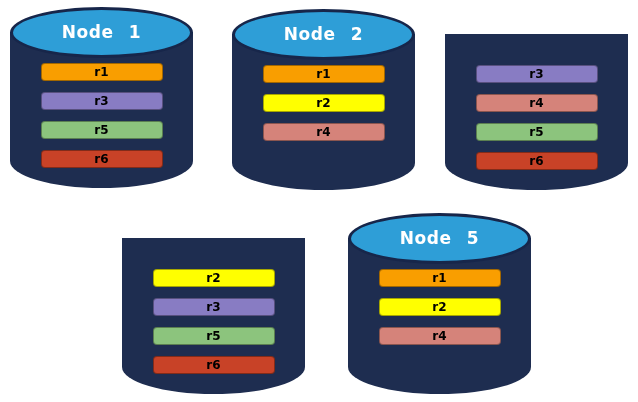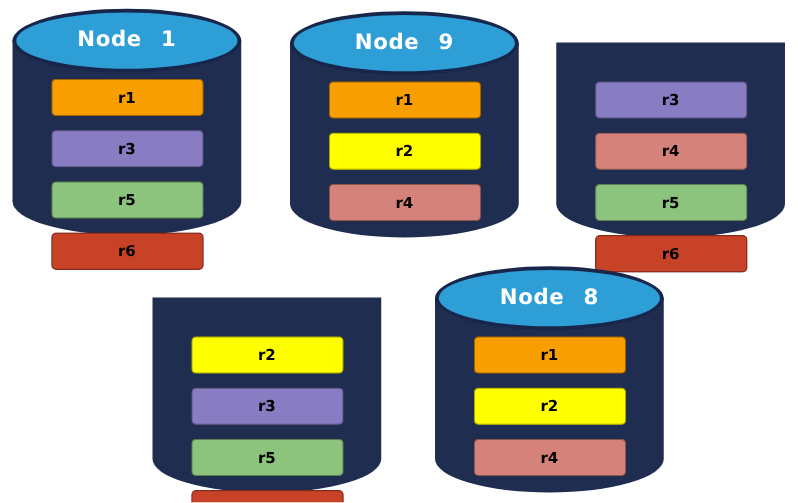--- a/index.html
+++ b/index.html
@@ -59,21 +59,21 @@
     position: absolute;
     left: 50%;
     transform: translateX(-50%);
     top: 56px;
     width: 122px;
     display: flex;
     flex-direction: column;
     gap: 11px;
   }
   .bar {
-    height: 30px;
+    height: 18px;
     box-sizing: border-box;
     border: 1px solid rgba(0,0,0,0.35);
     border-radius: 4px;
     display: flex;
     align-items: center;
     justify-content: center;
     color: var(--bar-text, #000000);
     font-size: 12px;
     font-weight: bold;
     line-height: 1;
@@ -97,21 +97,21 @@
       </div>
     </div>
     <div class="cylinder pos-2">
       <div class="cyl-body"></div>
       <div class="bars">
         <div class="bar" style="background: rgb(249, 158, 0);">r1</div>
         <div class="bar" style="background: rgb(255, 255, 0);">r2</div>
         <div class="bar" style="background: rgb(213, 131, 122);">r4</div>
       </div>
       <div class="cyl-top">
-        <span class="node-title">Node 9</span>
+        <span class="node-title">Node 2</span>
       </div>
     </div>
     <div class="cylinder pos-3">
       <div class="cyl-body"></div>
       <div class="bars">
         <div class="bar" style="background: rgb(136, 124, 195);">r3</div>
         <div class="bar" style="background: rgb(213, 131, 122);">r4</div>
         <div class="bar" style="background: rgb(140, 196, 125);">r5</div>
         <div class="bar" style="background: rgb(200, 66, 39);">r6</div>
       </div>
@@ -126,16 +126,16 @@
       </div>
     </div>
     <div class="cylinder pos-5">
       <div class="cyl-body"></div>
       <div class="bars">
         <div class="bar" style="background: rgb(249, 158, 0);">r1</div>
         <div class="bar" style="background: rgb(255, 255, 0);">r2</div>
         <div class="bar" style="background: rgb(213, 131, 122);">r4</div>
       </div>
       <div class="cyl-top">
-        <span class="node-title">Node 8</span>
+        <span class="node-title">Node 5</span>
       </div>
     </div>
   </div>
 
 </body></html>

